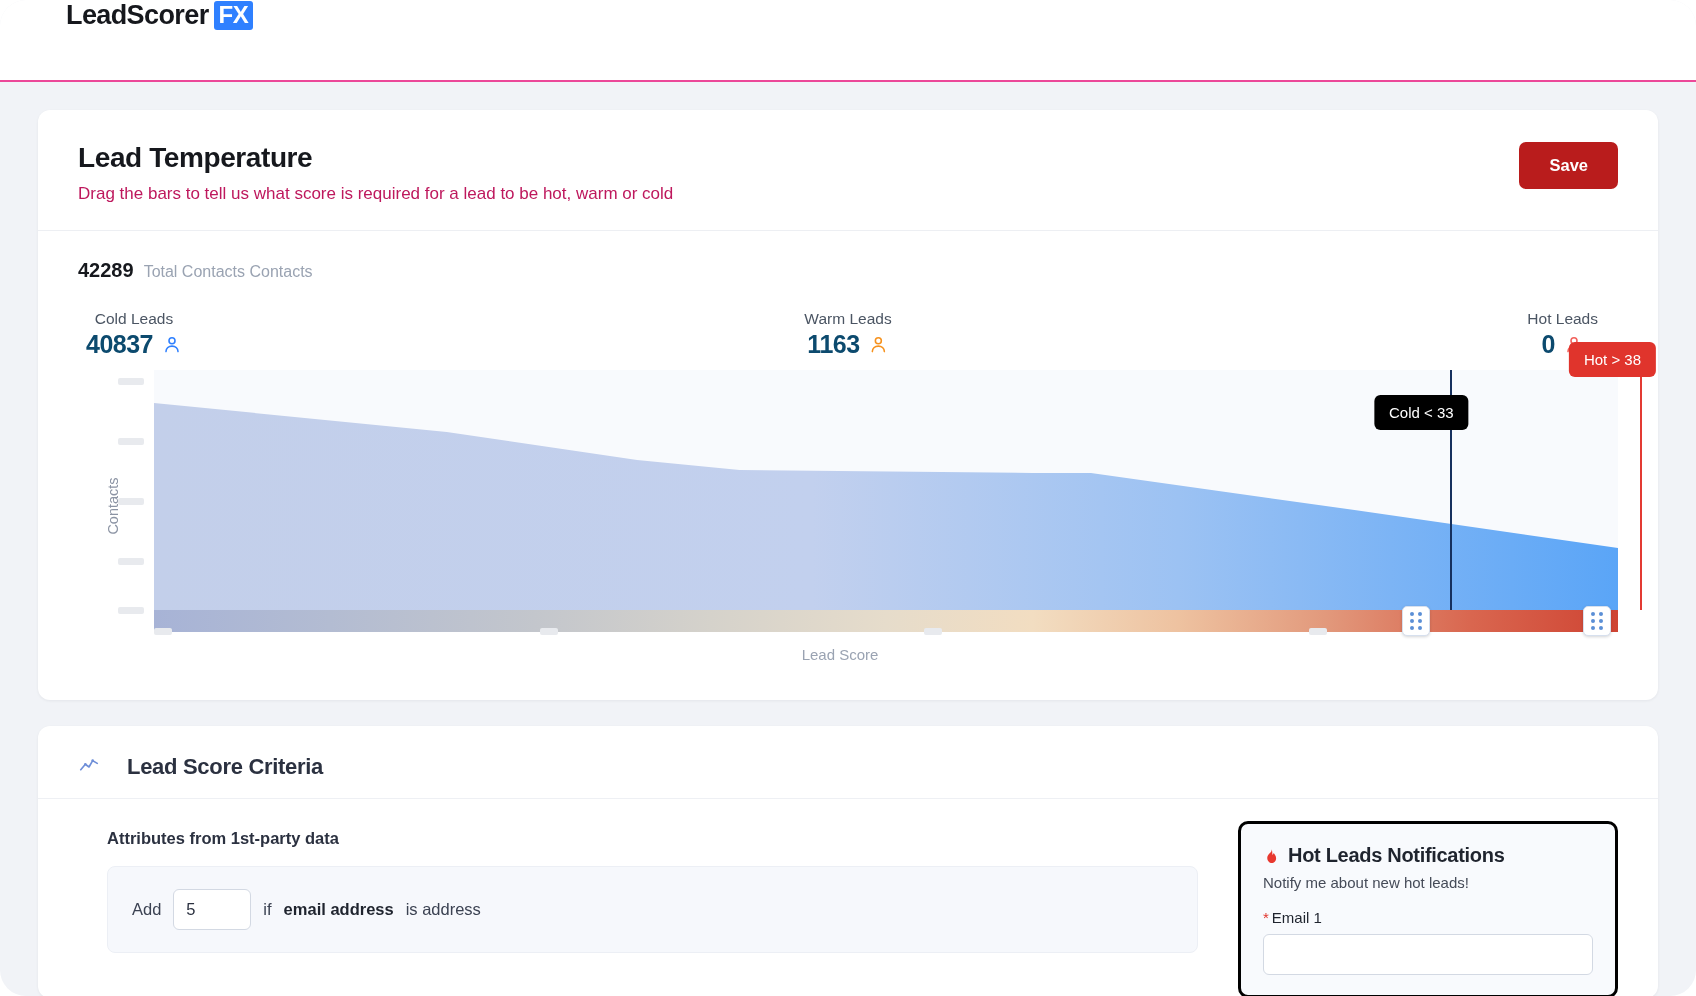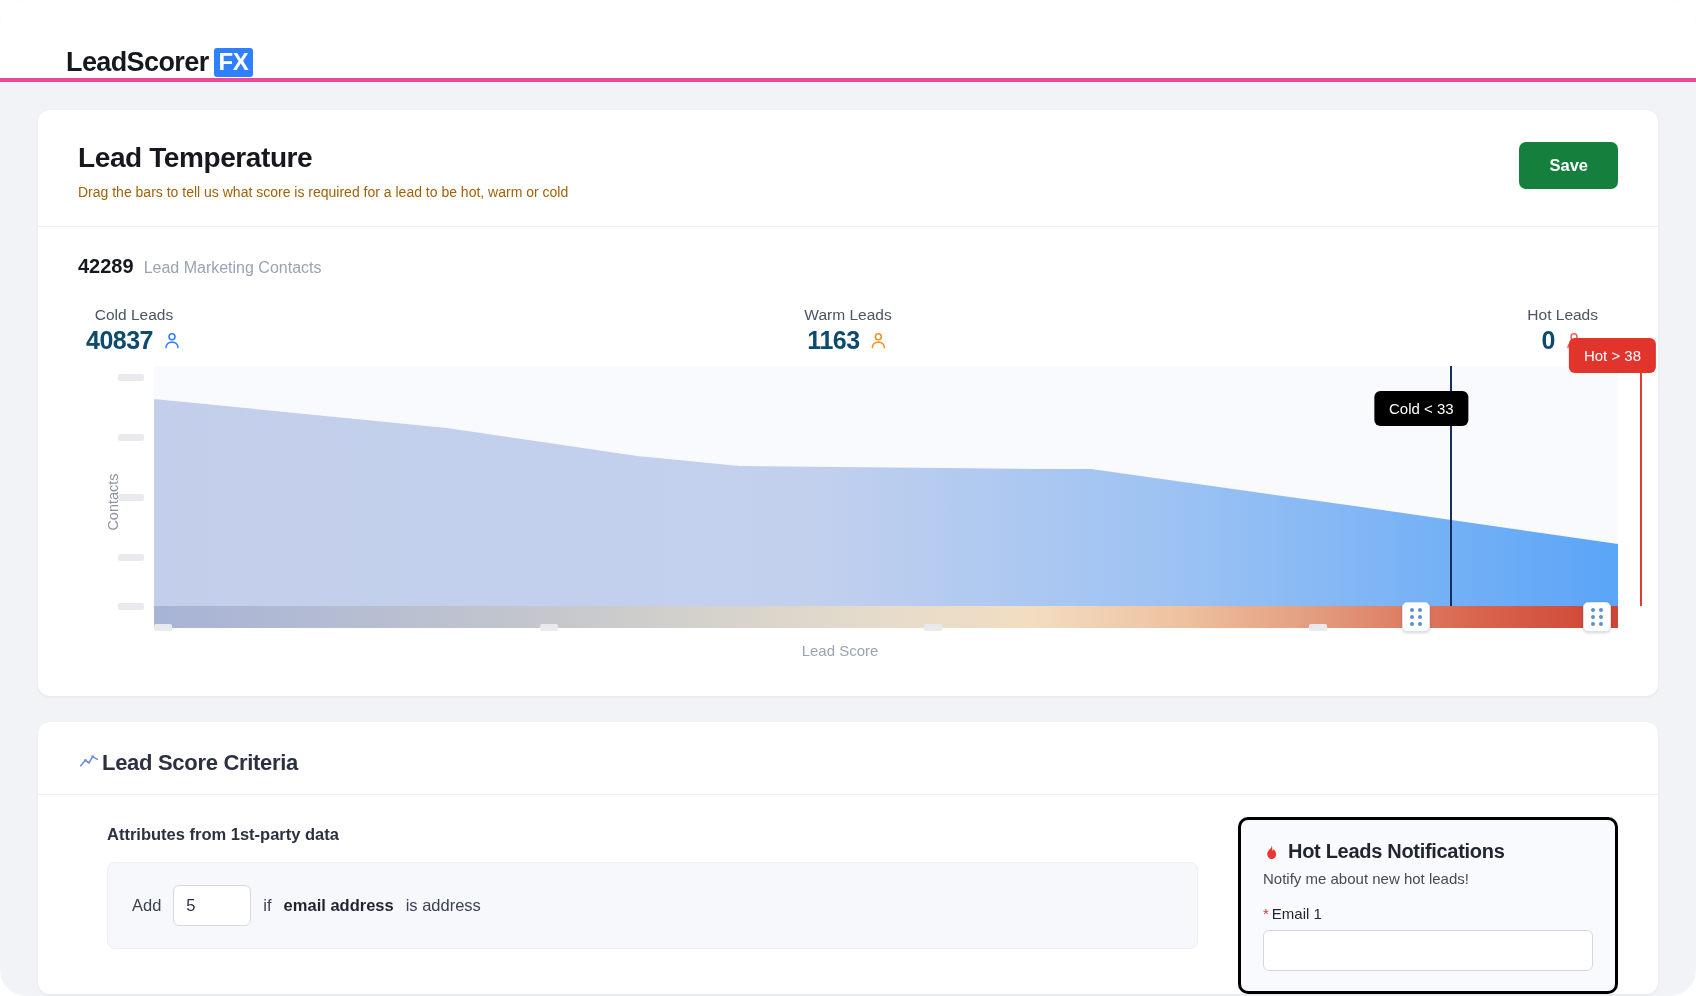--- a/index.html
+++ b/index.html
@@ -17,23 +17,23 @@
     background: #f1f3f7;
     border-radius: 26px;
     overflow: hidden;
   }
 
   
   .topbar {
     height: 82px;
     background: #ffffff;
     display: flex;
-    align-items: flex-end;
+    align-items: flex-start;
     padding-left: 66px;
-    border-bottom: 4px solid #ec4899;
+    border-bottom: 2px solid #ec4899;
   }
   .logo { display: flex; align-items: baseline; }
   .logo-text {
     font-size: 27px;
     font-weight: bold;
     color: #16181d;
     letter-spacing: -0.6px;
   }
   .logo-badge {
     margin-left: 5px;
@@ -66,25 +66,25 @@
     border-bottom: 1px solid #edeff3;
   }
   .card-title {
     font-size: 28px;
     font-weight: bold;
     color: #16181d;
     letter-spacing: -0.4px;
   }
   .card-sub {
     margin-top: 10px;
-    font-size: 14px;
-    color: #a16207;
+    font-size: 17px;
+    color: #be185d;
   }
   .save-btn {
-    background: #15803d;
+    background: #b91c1c;
     color: #ffffff;
     font-size: 16.5px;
     font-weight: bold;
     border: none;
     border-radius: 7px;
     padding: 14px 30px;
     cursor: pointer;
     font-family: "Liberation Sans", sans-serif;
     text-align: right;
   }
@@ -249,21 +249,21 @@
   }
   #cold-badge { background: #000000; }
   #hot-badge  { background: #e0342c; }
 
   
   #criteria-card { margin-top: 26px; padding: 0 0 0 0; }
   .criteria-head {
     padding: 28px 40px 18px 40px;
     display: flex;
     align-items: center;
-    gap: 2px;
+    gap: 27px;
     border-bottom: 1px solid #eef0f4;
   }
   .criteria-title { font-size: 22px; font-weight: bold; color: #2b3140; letter-spacing: -0.3px; }
   .criteria-body { padding: 30px 40px 0 40px; display: flex; gap: 40px; margin-left: 29px; }
   .criteria-left { flex: 1 1 auto; }
   .section-label { font-size: 16.5px; font-weight: bold; color: #2b3140; margin-bottom: 18px; }
   .rule-row {
     background: #f6f8fc;
     border: 1px solid #eceff5;
     border-radius: 8px;
@@ -330,21 +330,21 @@
         <div class="card-title">Lead Temperature</div>
         <div class="card-sub">Drag the bars to tell us what score is required for a lead to be hot, warm or cold</div>
       </div>
       <button class="save-btn">Save</button>
     </div>
 
     <div class="card-body">
 
       <div class="totals">
         <span class="totals-num">42289</span>
-        <span class="totals-label">Lead Marketing Contacts</span>
+        <span class="totals-label">Total Contacts Contacts</span>
       </div>
 
       <div class="stats">
 
         <div class="stat" id="stat-cold">
           <div class="stat-label">Cold Leads</div>
           <div class="stat-value-row">
             <span class="stat-num">40837</span>
             <svg class="stat-icon" viewBox="0 0 24 24">
               <circle cx="12" cy="7.5" r="3.6" fill="none" stroke="#2f80ff" stroke-width="1.9"></circle>

